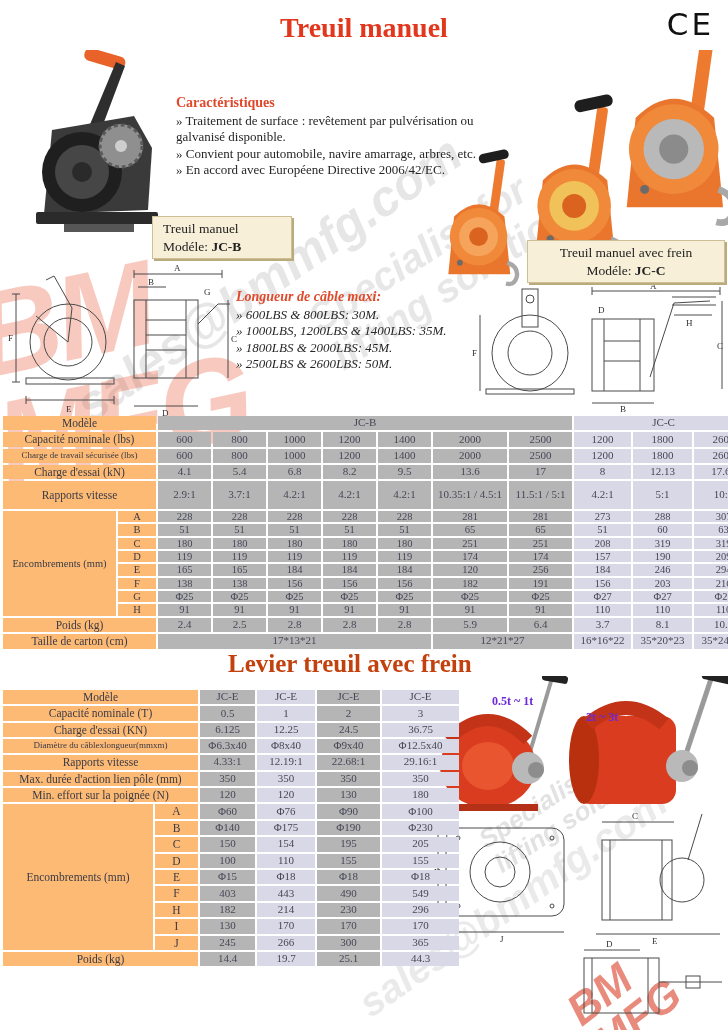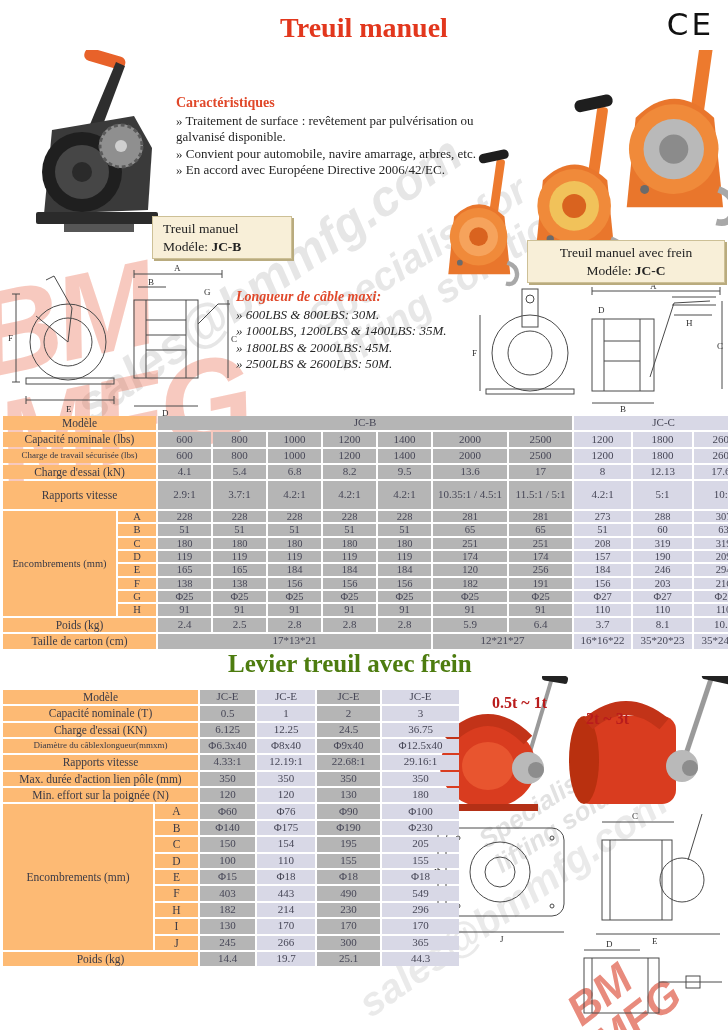--- a/index.html
+++ b/index.html
@@ -32,24 +32,24 @@
   .tag-jcc{left:527px;top:240px;width:184px;}
   .tagbox b{font-weight:bold;}
   
   .art{position:absolute;z-index:1;}
   .a-photo-jcb{left:24px;top:50px;}
   .a-photo-jcc{left:438px;top:50px;}
   .a-draw-jcb{left:6px;top:260px;}
   .a-draw-jcc{left:472px;top:281px;}
   .a-photo-lev{left:428px;top:676px;}
   .a-draw-lev{left:434px;top:810px;}
-  .cap-label{position:absolute;z-index:3;font-size:16px;font-weight:bold;color:#b91c1c;}
+  .cap-label{position:absolute;z-index:3;font-size:12px;font-weight:bold;color:#6d28d9;}
   .cap-05{left:492px;top:694px;}
   .cap-23{left:586px;top:710px;}
-  .sec2-title{position:absolute;z-index:2;left:228px;top:650px;font-size:25px;font-weight:bold;color:#4d7c0f;}
+  .sec2-title{position:absolute;z-index:2;left:228px;top:650px;font-size:25px;font-weight:bold;color:#c2410c;}
   
   table.spec{position:absolute;z-index:2;border-collapse:separate;border-spacing:2px;
      table-layout:fixed;font-size:11px;color:#45455a;}
   .t1{left:1px;top:414px;width:726px;}
   .t2{left:1px;top:688px;width:456px;}
   table.spec td{padding:1px 2px;line-height:1.08;text-align:center;vertical-align:middle;overflow:hidden;}
   td.lbl{background:#fdba74;color:#3a3a46;text-align:left;padding-left:5px;font-size:11.5px;}
   td.ltr{text-align:center;padding-left:2px;width:38px;}
   td.sm{font-size:9px;margin-left:24px;}
   td.val{color:#474757;}

